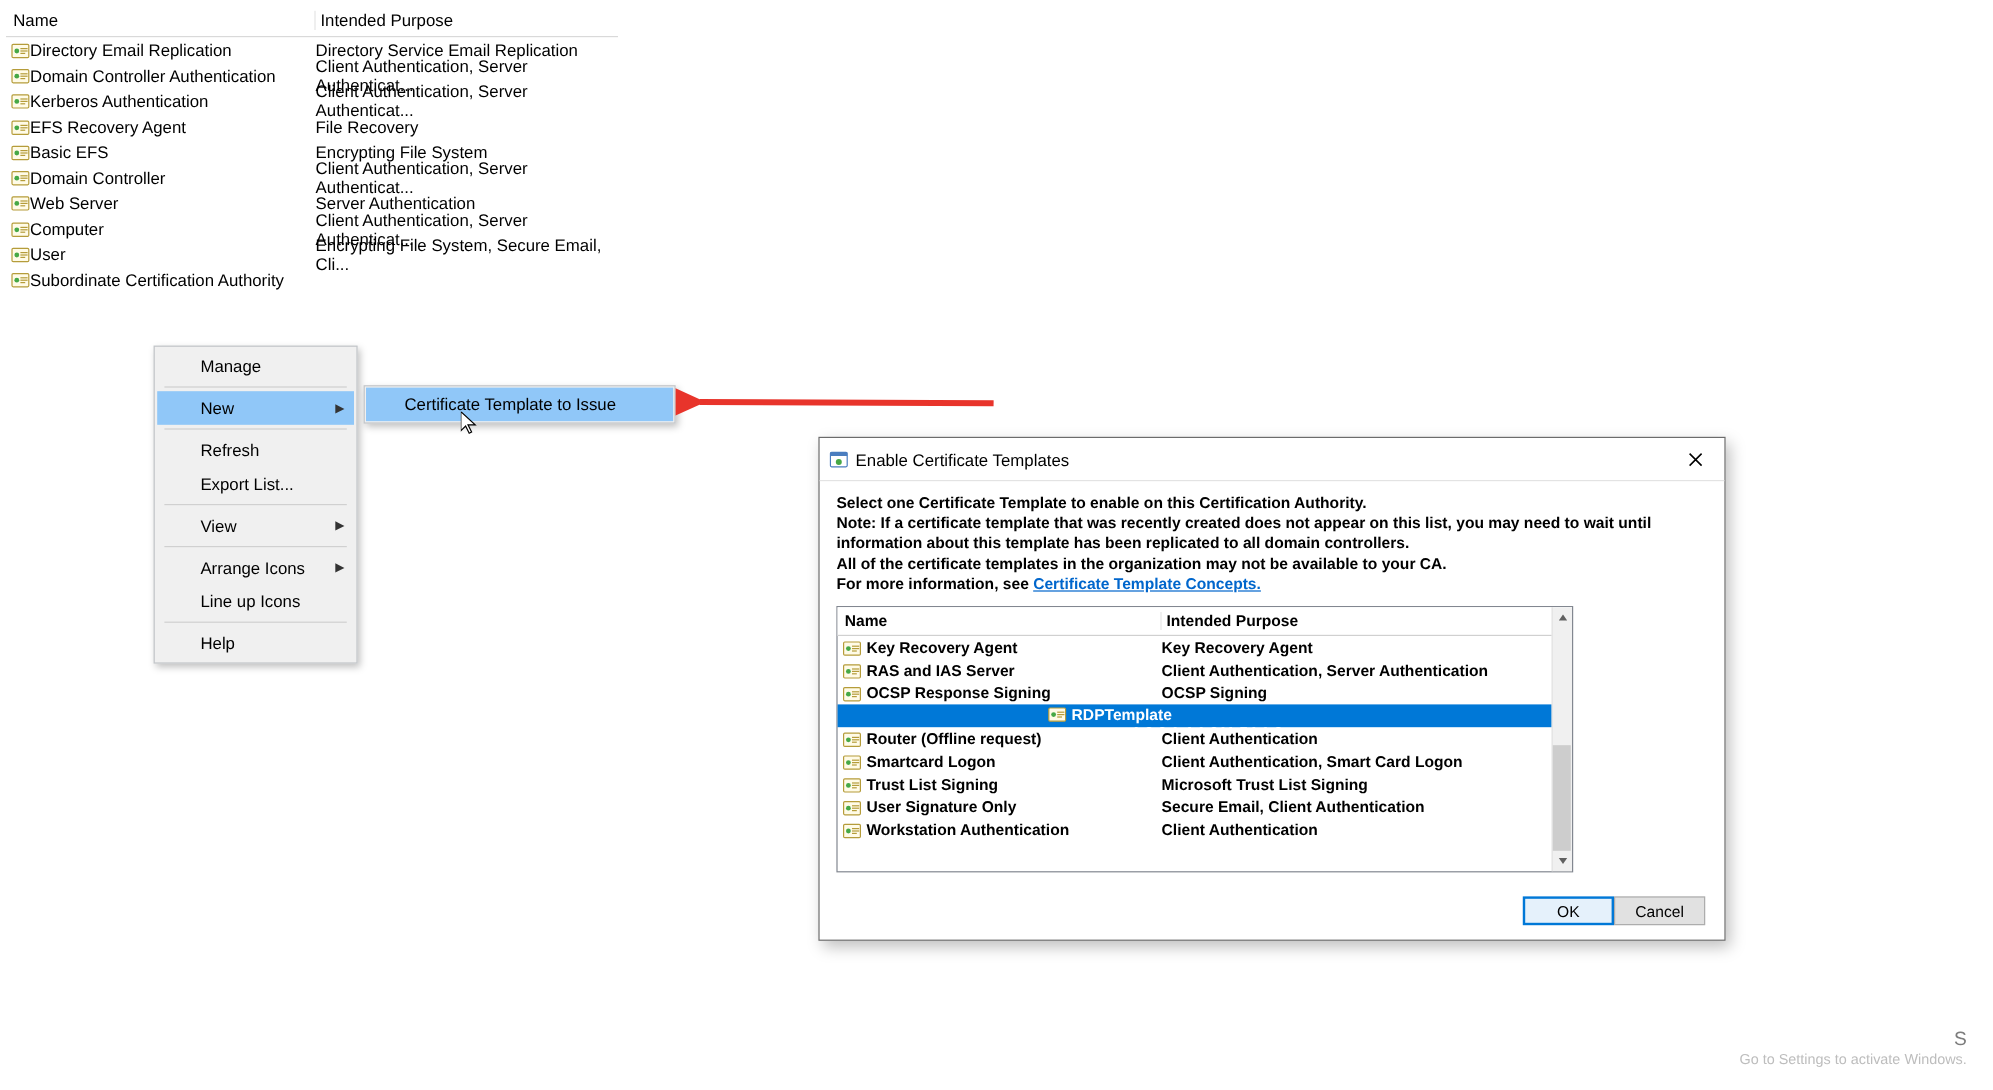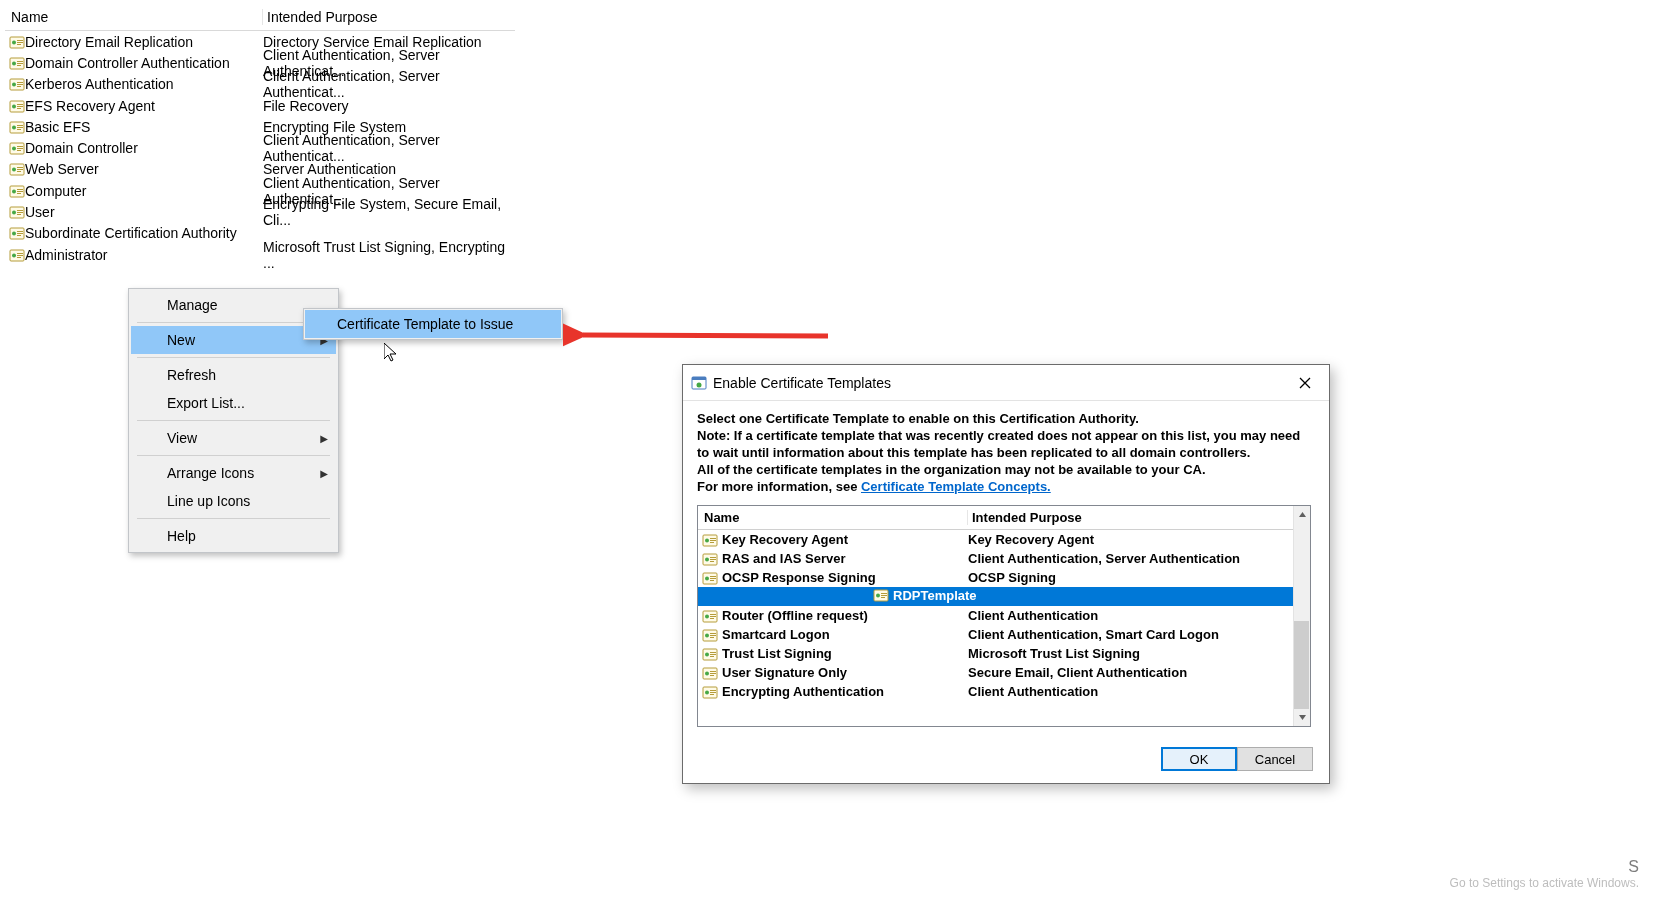--- a/index.html
+++ b/index.html
@@ -39,58 +39,58 @@
 
   .tpl-icon{
     width:16px; height:16px; flex:0 0 16px;
     display:flex; align-items:center; justify-content:center;
   }
 
   
   .ctx{
     position: absolute;
     left: 128px; top: 288px;
-    width: 211px;
+    width: 170px;
     background:#f0f0f0;
     border:1px solid #c2c5c9;
     box-shadow: 2px 3px 6px rgba(0,0,0,0.25);
     padding: 2px;
   }
   .ctx-item{
     padding: 6px 10px 6px 36px;
     font-size:14px;
     position:relative;
   }
   .ctx-sep{ height:1px; background:#d0d0d0; margin:3px 6px;}
   .ctx-item.hl{ background:#90c7f8; }
   .ctx-item .arrow{ position:absolute; right:8px; top:50%; transform:translateY(-50%); font-size:10px; color:#333;}
   .submenu{
     position:absolute;
-    left: 303px; top: 308px;
+    left: 303px; top: 321px;
     width: 260px;
     background:#f0f0f0;
     border:1px solid #c2c5c9;
     box-shadow: 2px 3px 6px rgba(0,0,0,0.25);
     padding:1px;
   }
   .submenu-item{ padding:6px 12px 6px 32px; font-size:14px;}
   .submenu-item.hl{ background:#90c7f8;}
 
   
   .cursor{ position:absolute; left:384px; top:343px; pointer-events:none;}
   .cursor2{ position:absolute; left:752px; top:605px; pointer-events:none;}
 
   
   .red-arrow{ position:absolute; left:563px; top:322px; width: 268px; height:26px; }
 
   
   .dlg{
     position:absolute;
     left: 682px; top: 364px;
-    width: 648px; height: 420px;
+    width: 756px; height: 420px;
     border: 1px solid #6b6b6b;
     background:#fff;
     box-shadow: 4px 5px 12px rgba(0,0,0,0.25);
   }
   .dlg-title{
     height: 36px; display:flex; align-items:center; justify-content:space-between;
     padding: 0 2px 0 8px;
     border-bottom:1px solid #e3e3e3;
   }
   .dlg-title .tt{ display:flex; align-items:center; gap:6px; font-size:14px;}
@@ -282,31 +282,20 @@
     <div class="c1">
           <span class="tpl-icon">
             <svg width="16" height="16">
               <use href="#certicon"></use>
             </svg>
           </span>
           <span>Subordinate Certification Authority</span>
         </div>
     <div class="c2"><all></all></div>
       </div>
-      <div class="row">
-    <div class="c1">
-          <span class="tpl-icon">
-            <svg width="16" height="16">
-              <use href="#certicon"></use>
-            </svg>
-          </span>
-          <span>Administrator</span>
-        </div>
-    <div class="c2">Microsoft Trust List Signing, Encrypting ...</div>
-      </div>
     </div>
 </div>
 
 <div class="ctx">
   <div class="ctx-item">Manage</div>
   <div class="ctx-sep"></div>
   <div class="ctx-item hl">
     <span>New</span>
     <span class="arrow">▶</span>
   </div>
@@ -466,21 +455,21 @@
             </div>
     <div class="d2">Secure Email, Client Authentication</div>
           </div>
           <div class="dlg-row">
     <div class="d1">
               <span class="tpl-icon">
                 <svg width="16" height="16">
                   <use href="#certicon"></use>
                 </svg>
               </span>
-              <span>Encrypting Authentication</span>
+              <span>Workstation Authentication</span>
             </div>
     <div class="d2">Client Authentication</div>
           </div>
         </div>
       <div class="scrollbar">
         <div class="sb-btn">
             <svg width="9" height="9">
               <path d="M4.5 2 L8 7 L1 7 Z" fill="#606060"></path>
             </svg>
           </div>

